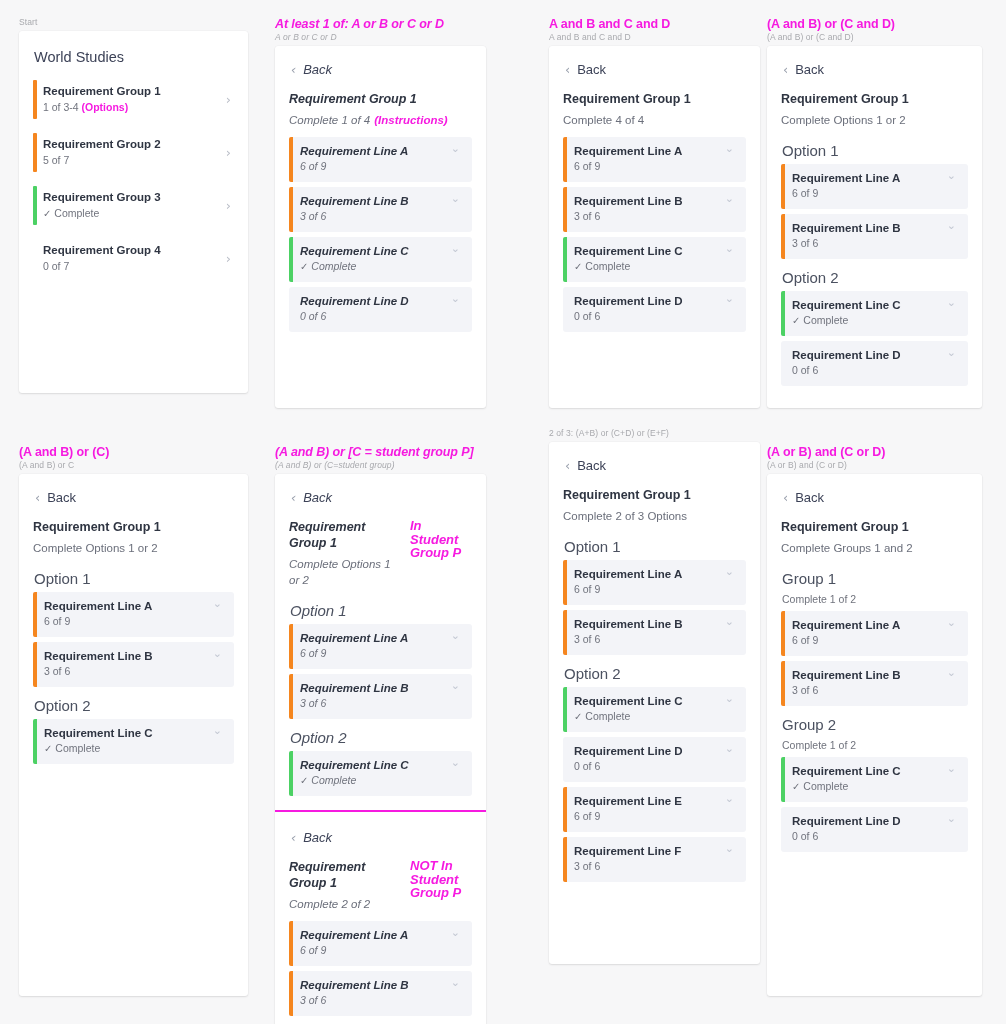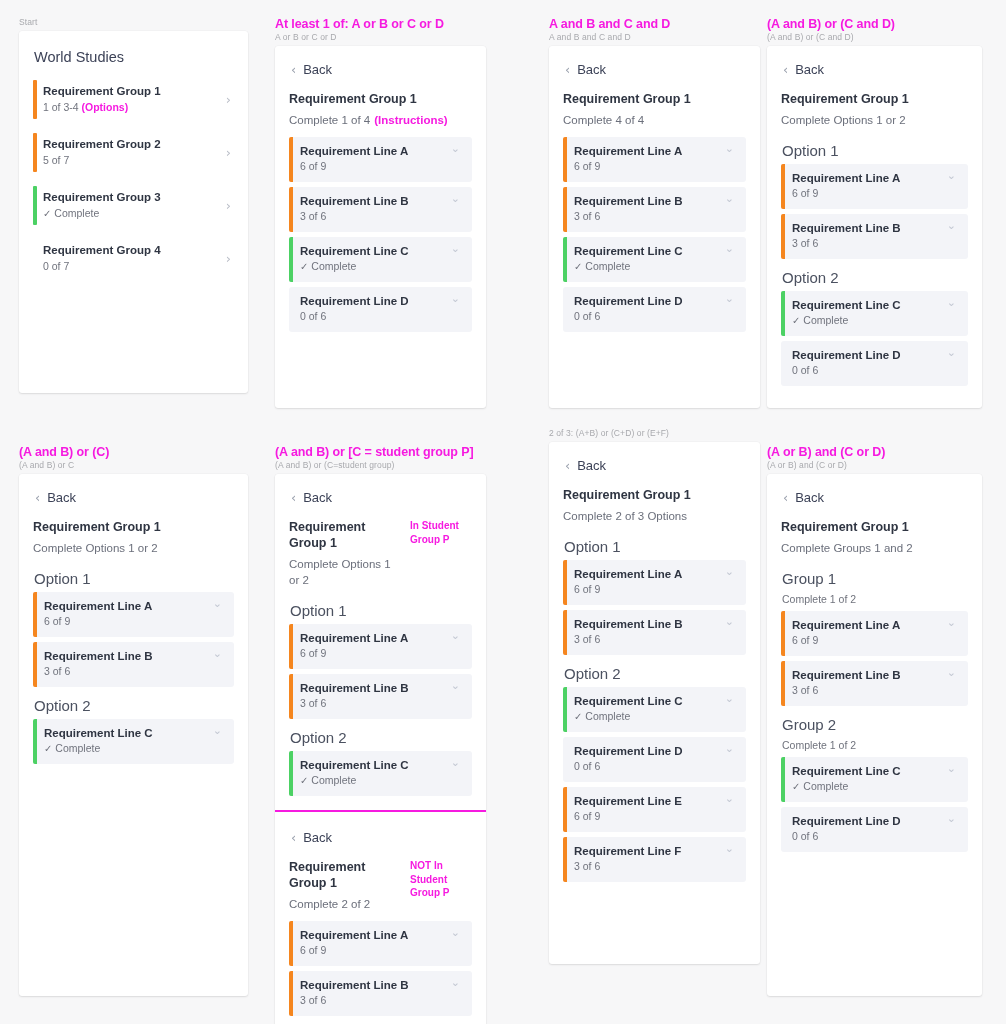--- a/index.html
+++ b/index.html
@@ -11,21 +11,21 @@
   }
   .board {
     position: relative;
     width: 1006px; height: 1024px;
     overflow: hidden;
   }
 
   
   .cell { position: absolute; }
   .col1 { left: 0px;   width: 264px; }
-  .col2 { left: 256px; width: 246px; }
+  .col2 { left: 256px; width: 246px; font-style: italic; }
   .col3 { left: 530px; width: 246px; }
   .col4 { left: 748px; width: 250px; }
   .row1 { top: 0px;   height: 430px; }
   .row2 { top: 428px; height: 596px; }
 
   .annot {
     color: #f61ae0;
     font-size: 12.5px;
     font-weight: bold;
     line-height: 15px;
@@ -131,21 +131,21 @@
   }
   .rg-sub {
     font-size: 11.5px;
     color: #6b6f7b;
     line-height: 16px;
     padding: 5px 0 9px 0;
   }
   .rg-sub .pink { color: #f61ae0; font-weight: bold; margin-left: 4px; text-align: right; }
   .side-note {
     color: #f61ae0;
-    font-size: 10px;
+    font-size: 13px;
     font-weight: bold;
     line-height: 13.5px;
     text-align: left;
     flex: 0 0 auto;
     width: 62px;
   }
   .opt-label {
     font-size: 15px;
     color: #4b5160;
     padding: 6px 0 6px 1px;

